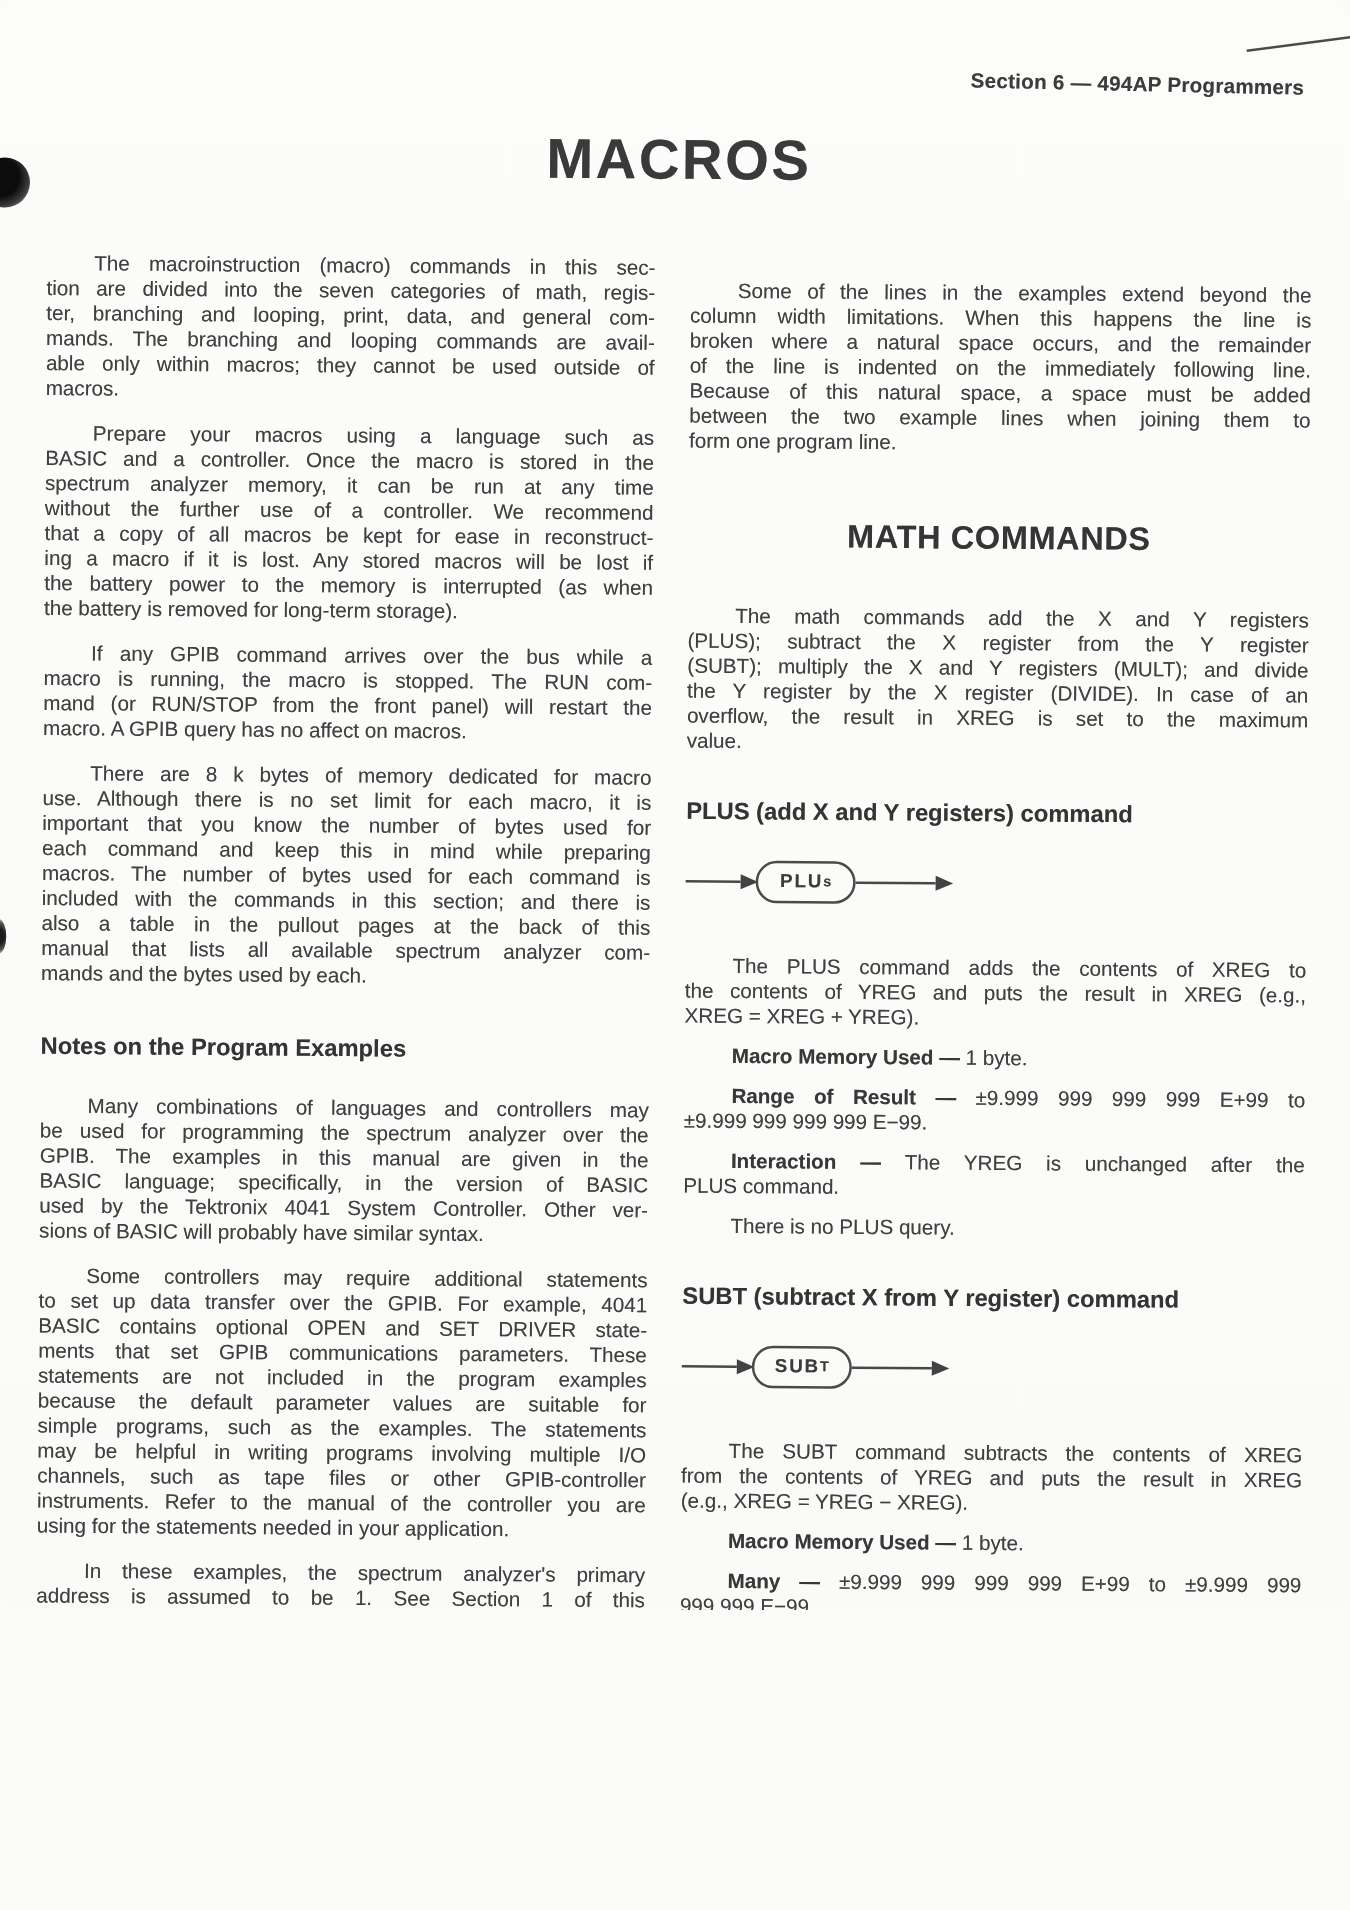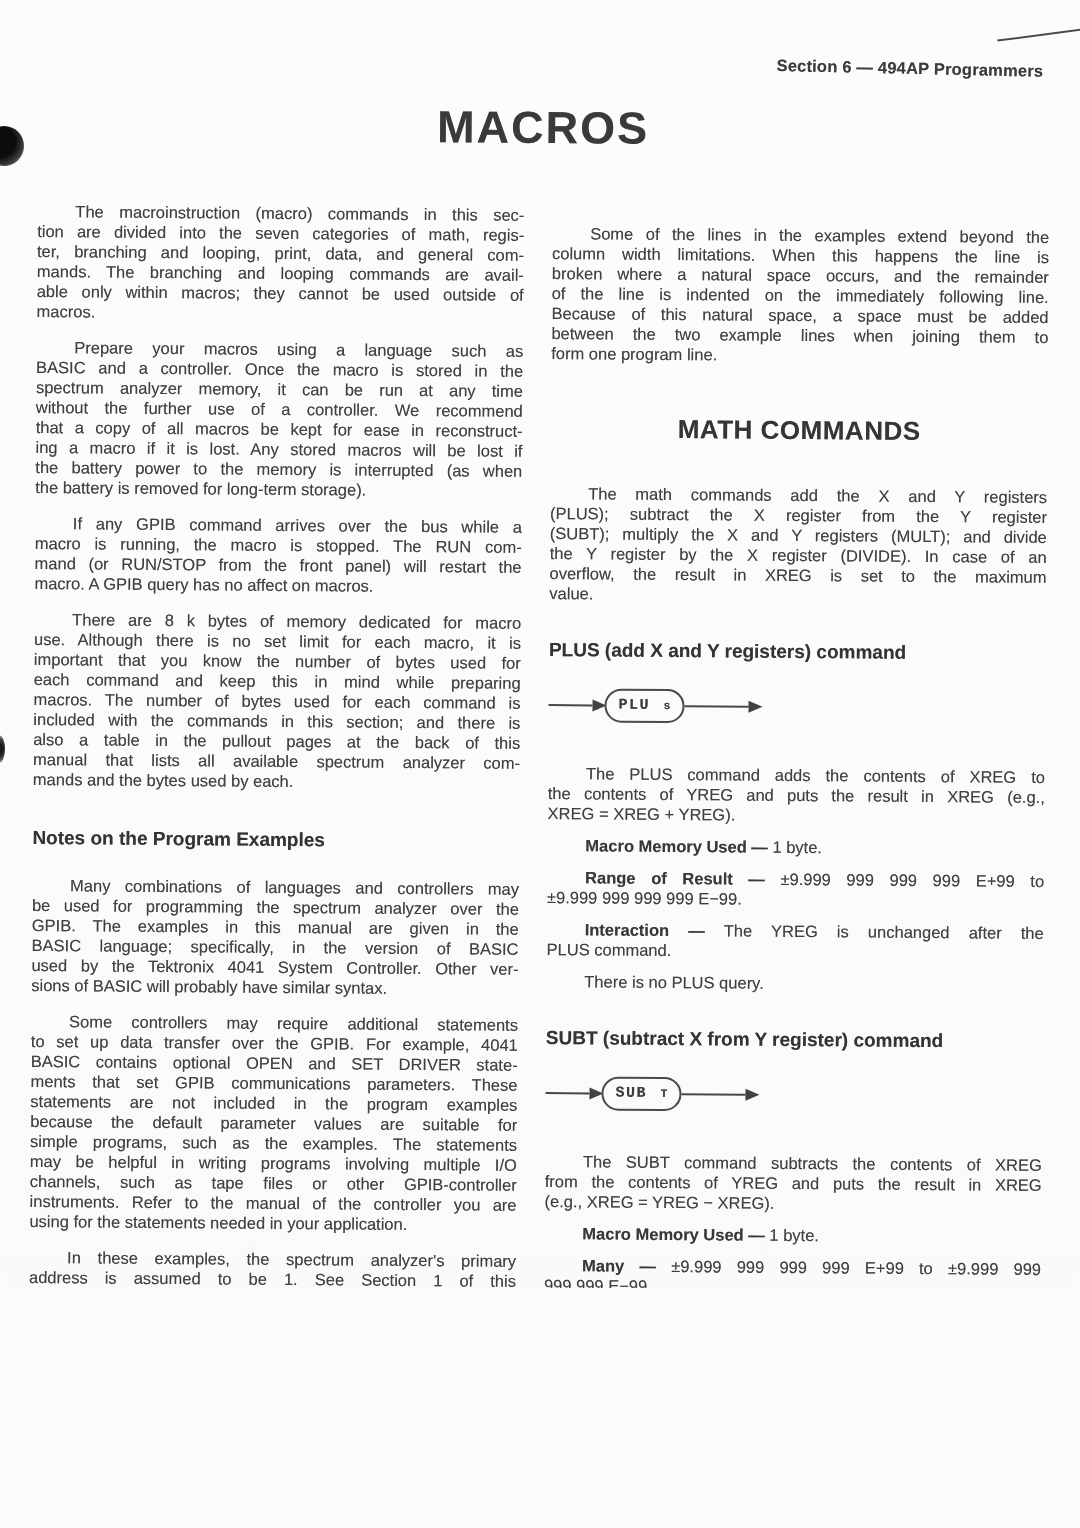--- a/index.html
+++ b/index.html
@@ -71,24 +71,23 @@
   .rr-arrow {
     width: 0; height: 0;
     border-top: 6px solid transparent;
     border-bottom: 6px solid transparent;
     border-left: 14px solid #424242;
   }
   .rr-pill {
     box-sizing: border-box;
     min-width: 80px; height: 34px;
     border: 2.5px solid #4a4a4a; border-radius: 17px;
-    display: flex; align-items: center; justify-content: space-between;
+    display: flex; align-items: center; justify-content: center;
     padding: 0 12px; background: transparent;
     margin-left: -2px;
-    font-family: Liberation Mono, monospace;
   }
   .rr-main  { font-size: 15px; font-weight: bold; letter-spacing: 1.5px; color: #3c3c3c; }
   .rr-small { font-size: 11.5px; font-weight: bold; color: #3c3c3c; }
 
   .page-number {
     position: absolute; top: 1438px; right: 72px;
     font-size: 17px; font-weight: bold; color: #3c3c3c;
   }
 
   

